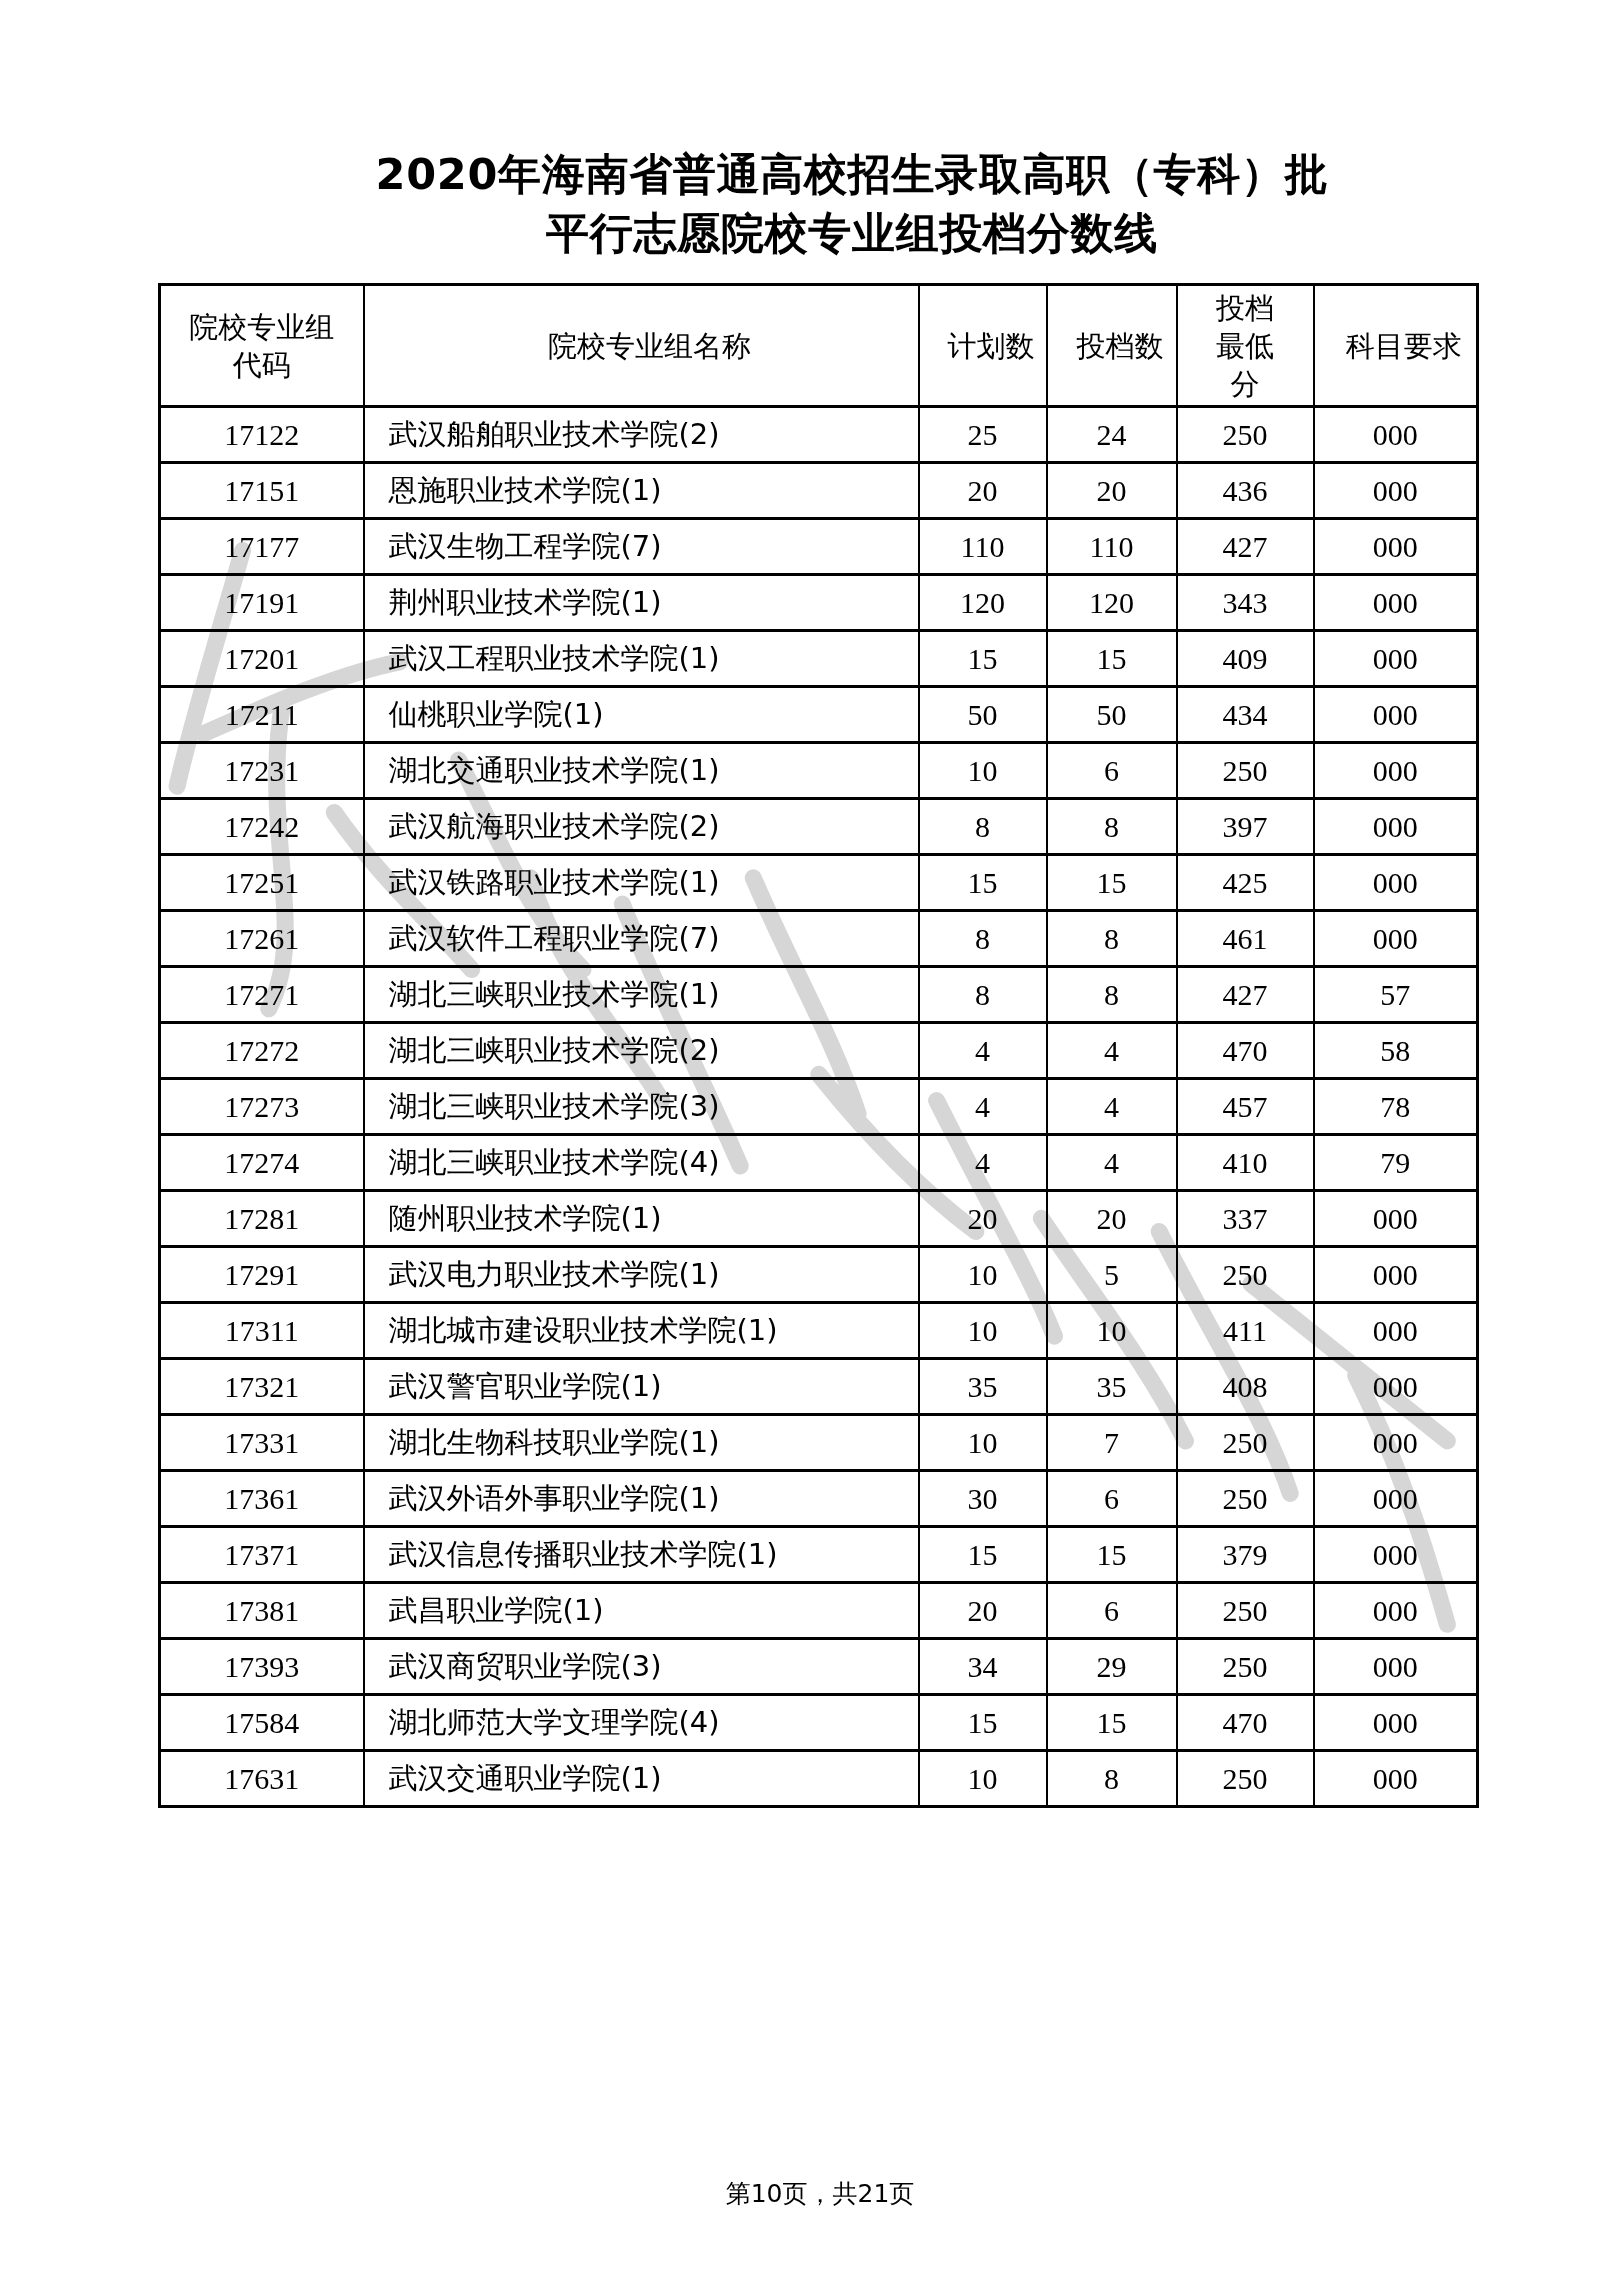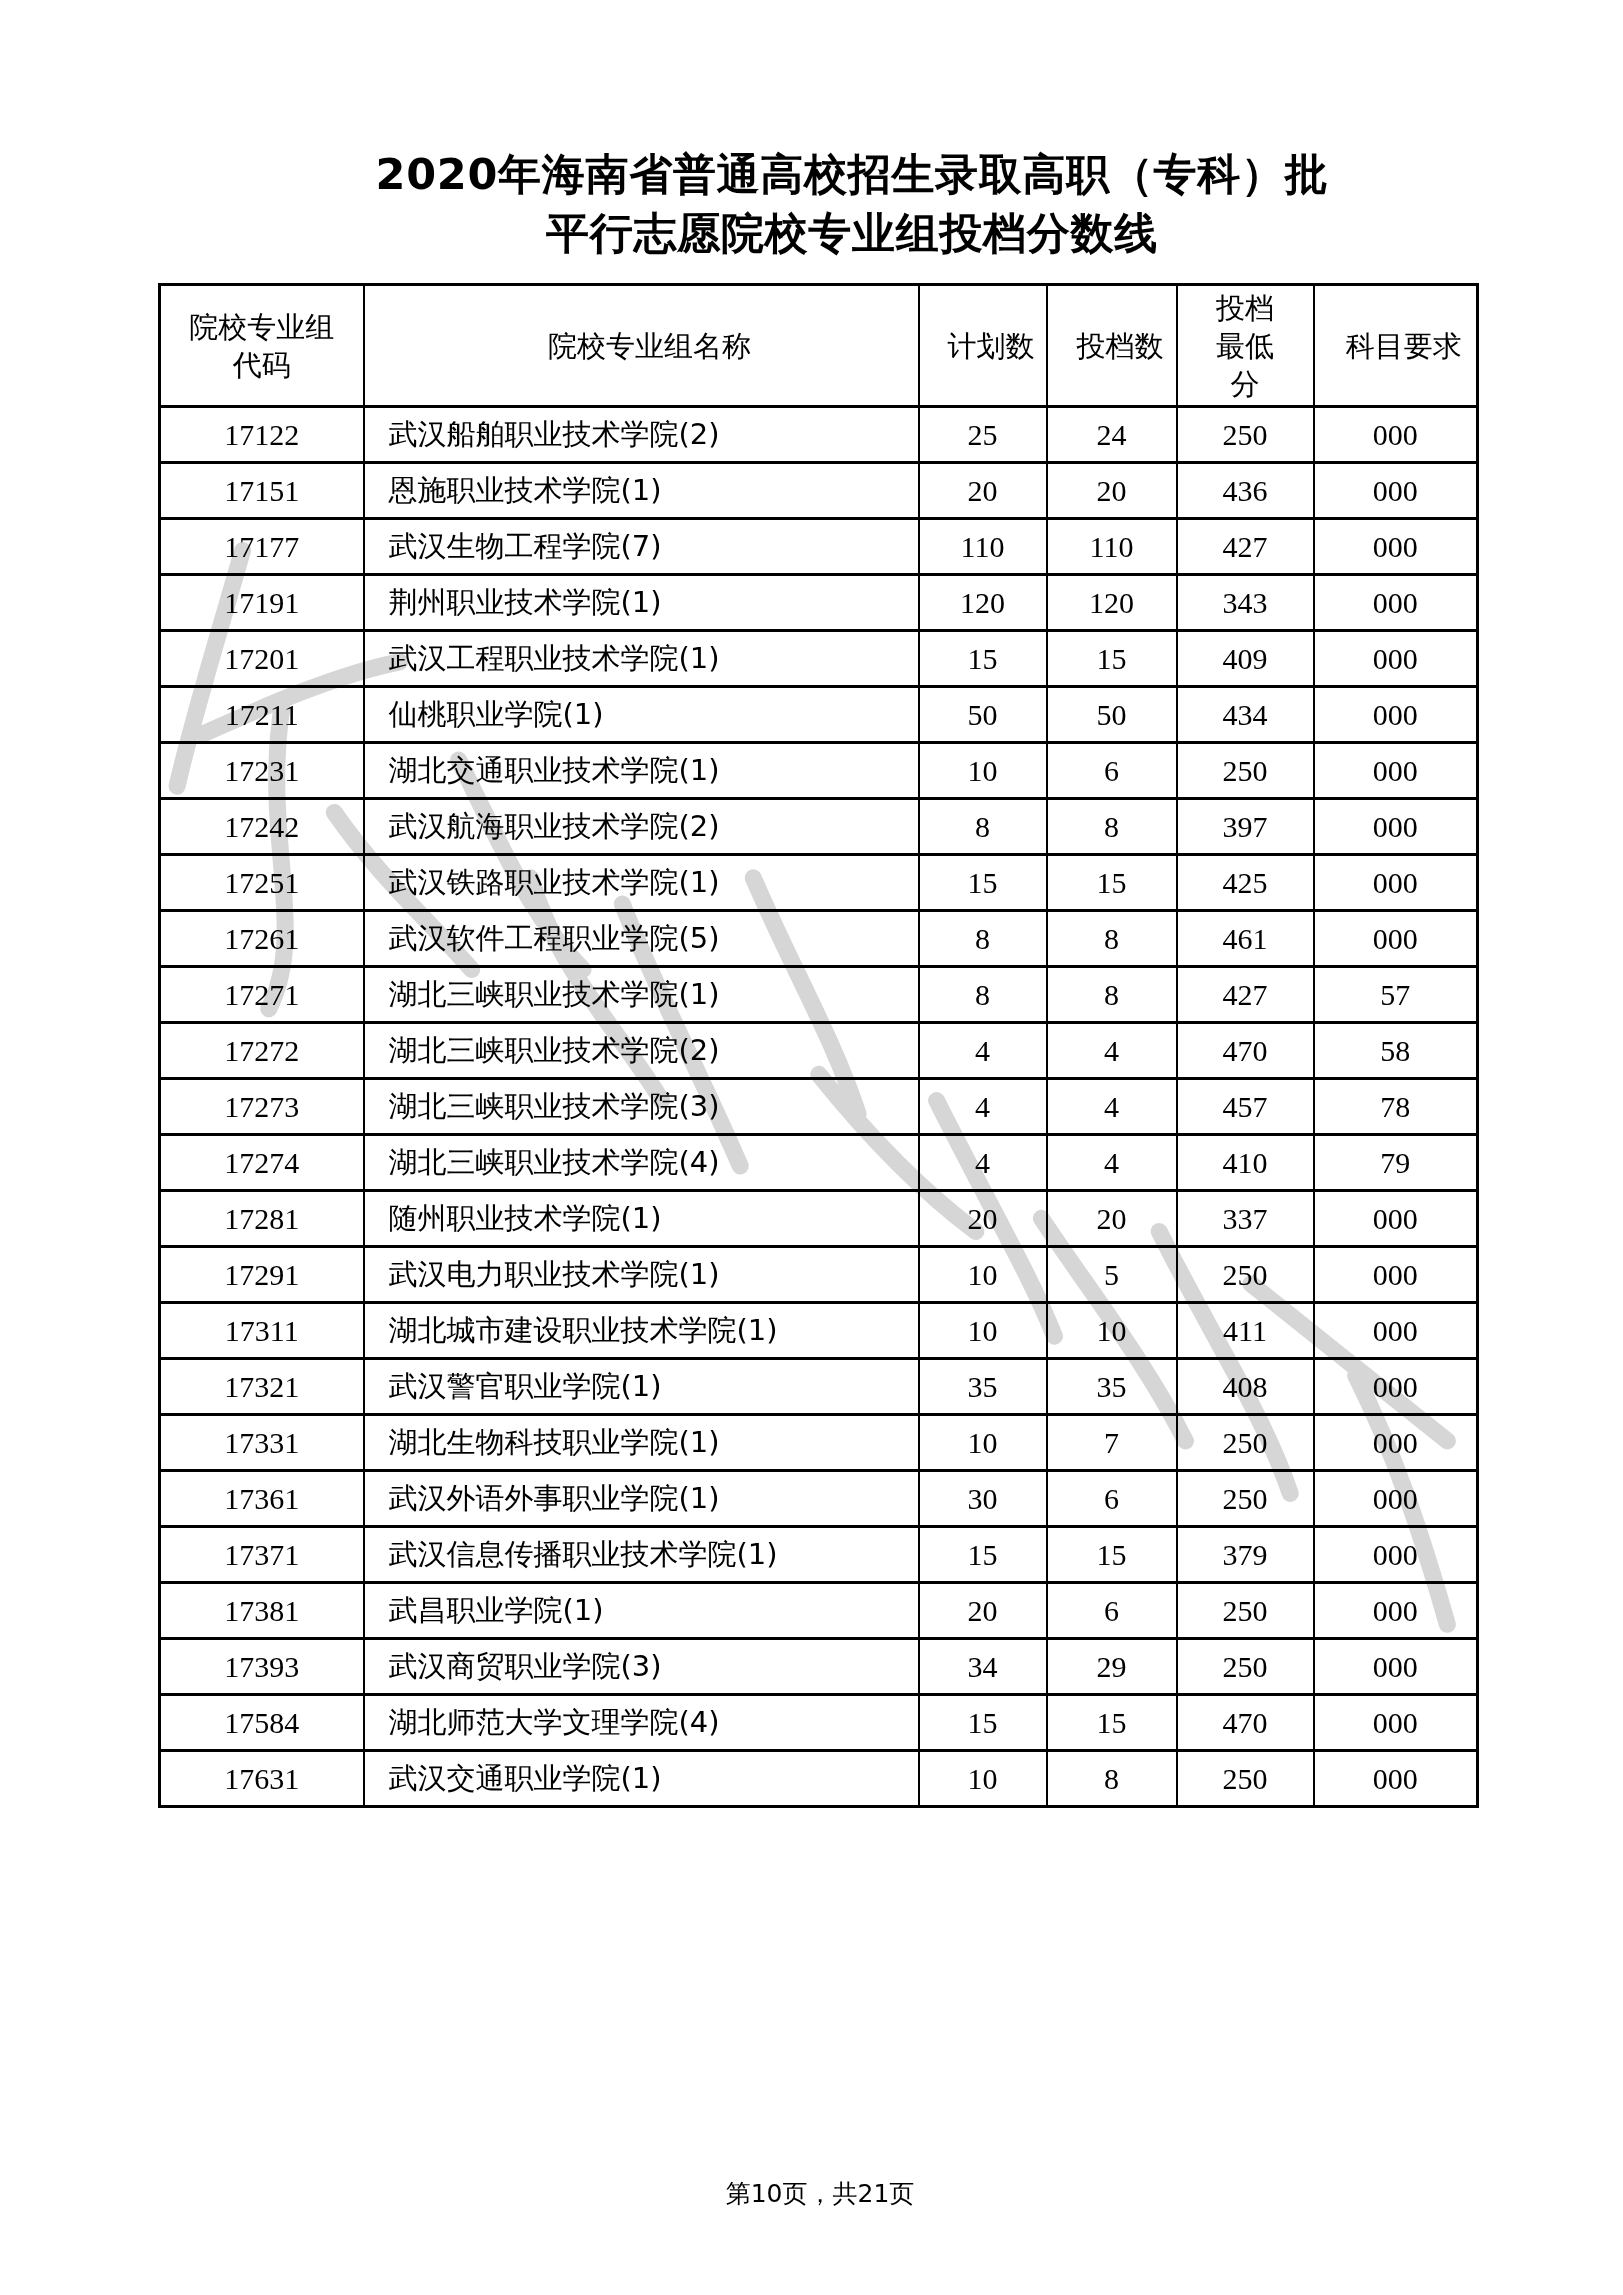--- a/index.html
+++ b/index.html
@@ -138,21 +138,21 @@
       <tr>
         <td class="num">17251</td>
         <td class="name">武汉铁路职业技术学院(1)</td>
         <td class="num">15</td>
         <td class="num">15</td>
         <td class="num">425</td>
         <td class="num">000</td>
       </tr>
       <tr>
         <td class="num">17261</td>
-        <td class="name">武汉软件工程职业学院(5)</td>
+        <td class="name">武汉软件工程职业学院(7)</td>
         <td class="num">8</td>
         <td class="num">8</td>
         <td class="num">461</td>
         <td class="num">000</td>
       </tr>
       <tr>
         <td class="num">17271</td>
         <td class="name">湖北三峡职业技术学院(1)</td>
         <td class="num">8</td>
         <td class="num">8</td>

